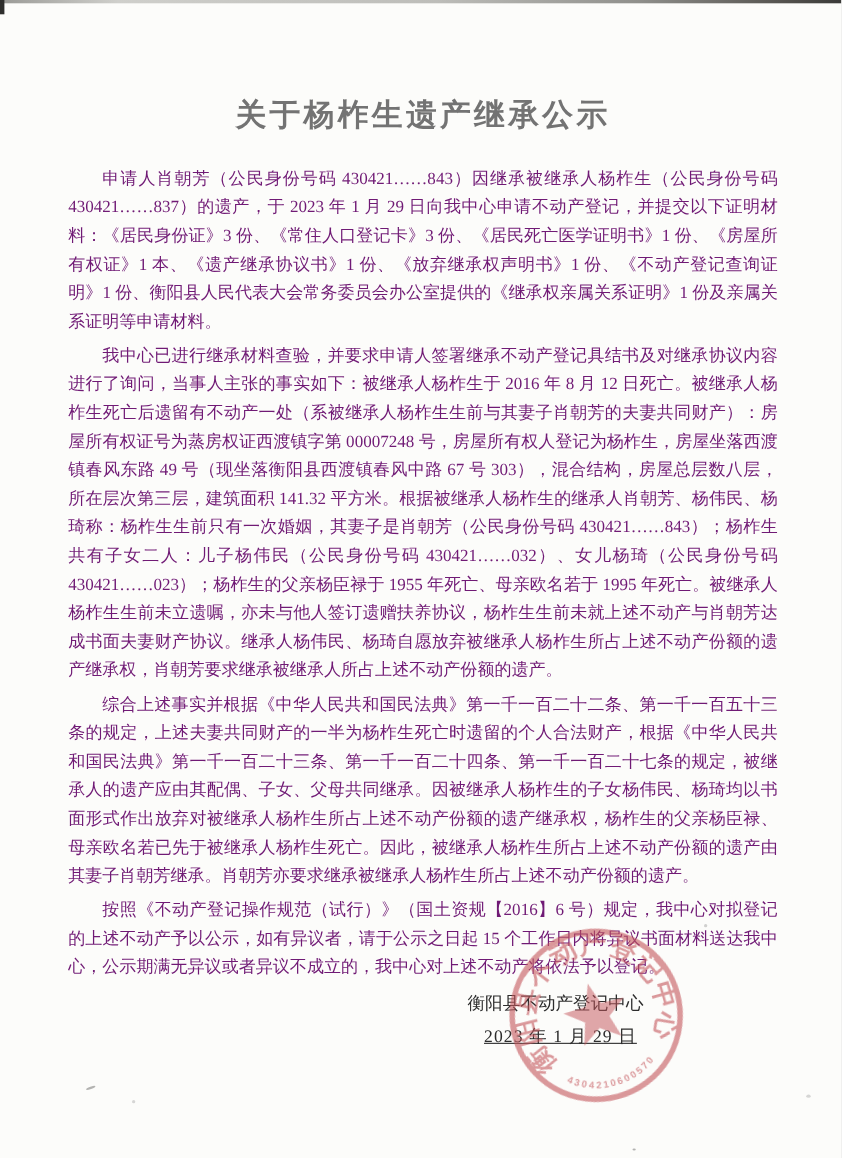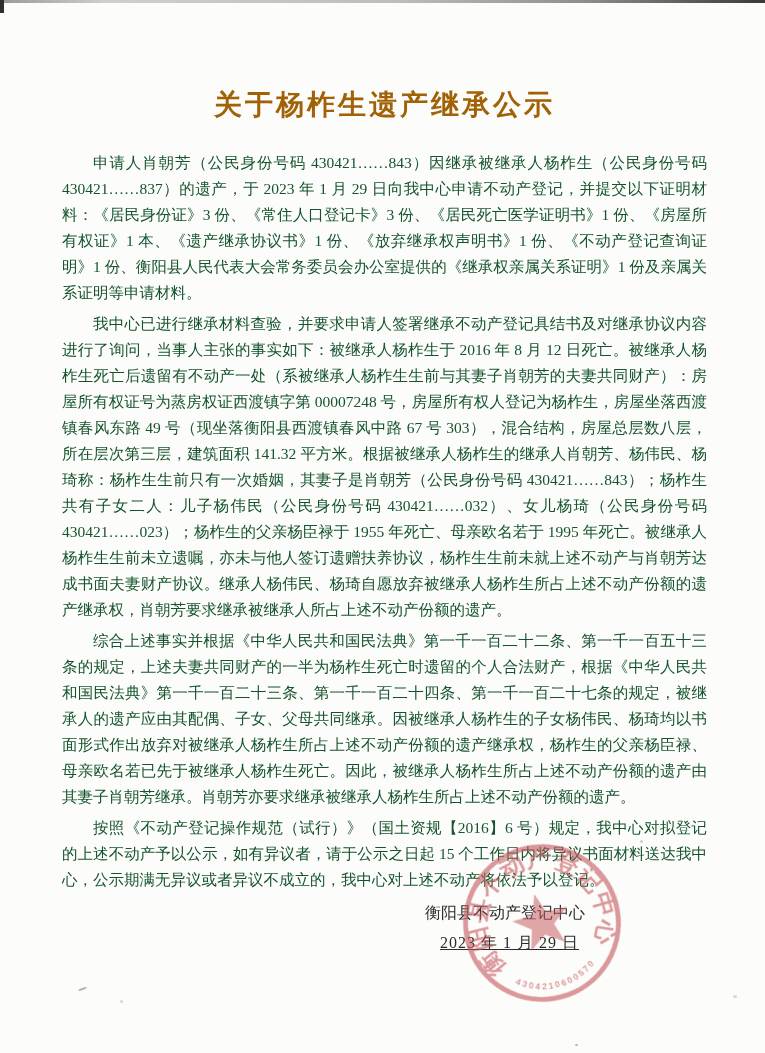--- a/index.html
+++ b/index.html
@@ -21,30 +21,30 @@
   .speck.s1{left:78px;top:988px;width:9px;height:2px;transform:rotate(-20deg);}
   .speck.s2{left:120px;top:1000px;width:3px;height:3px;opacity:.5;}
   .speck.s3{left:733px;top:995px;width:4px;height:3px;opacity:.5;}
   .speck.s4{left:575px;top:1044px;width:3px;height:2px;}
   .speck.s5{left:640px;top:840px;width:3px;height:3px;opacity:.6;}
 
   .content{padding:0 58px 0 62px;}
   .doc-title{
     text-align:center;
     font-size:28px;font-weight:700;letter-spacing:3px;
-    color:#a16207;
+    color:#737373;
     margin:86px 0 26px 0;
   }
   .body-text p{
     margin:0 0 5px 0;
     font-size:15.5px;
     line-height:26px;
     text-align:justify;
     text-indent:2em;
-    color:#14532d;
+    color:#701a75;
   }
   .sig-block{margin-top:4px;font-size:16px;line-height:30px;color:#2c2c2c;}
   .sig-org{text-align:right;padding-right:122px;}
   .sig-date{text-align:right;padding-right:128px;letter-spacing:1px;text-decoration:underline;}
 
   .seal{
     position:absolute;
     left:459px;top:840px;
     width:166px;height:166px;
     transform:rotate(-15deg);

